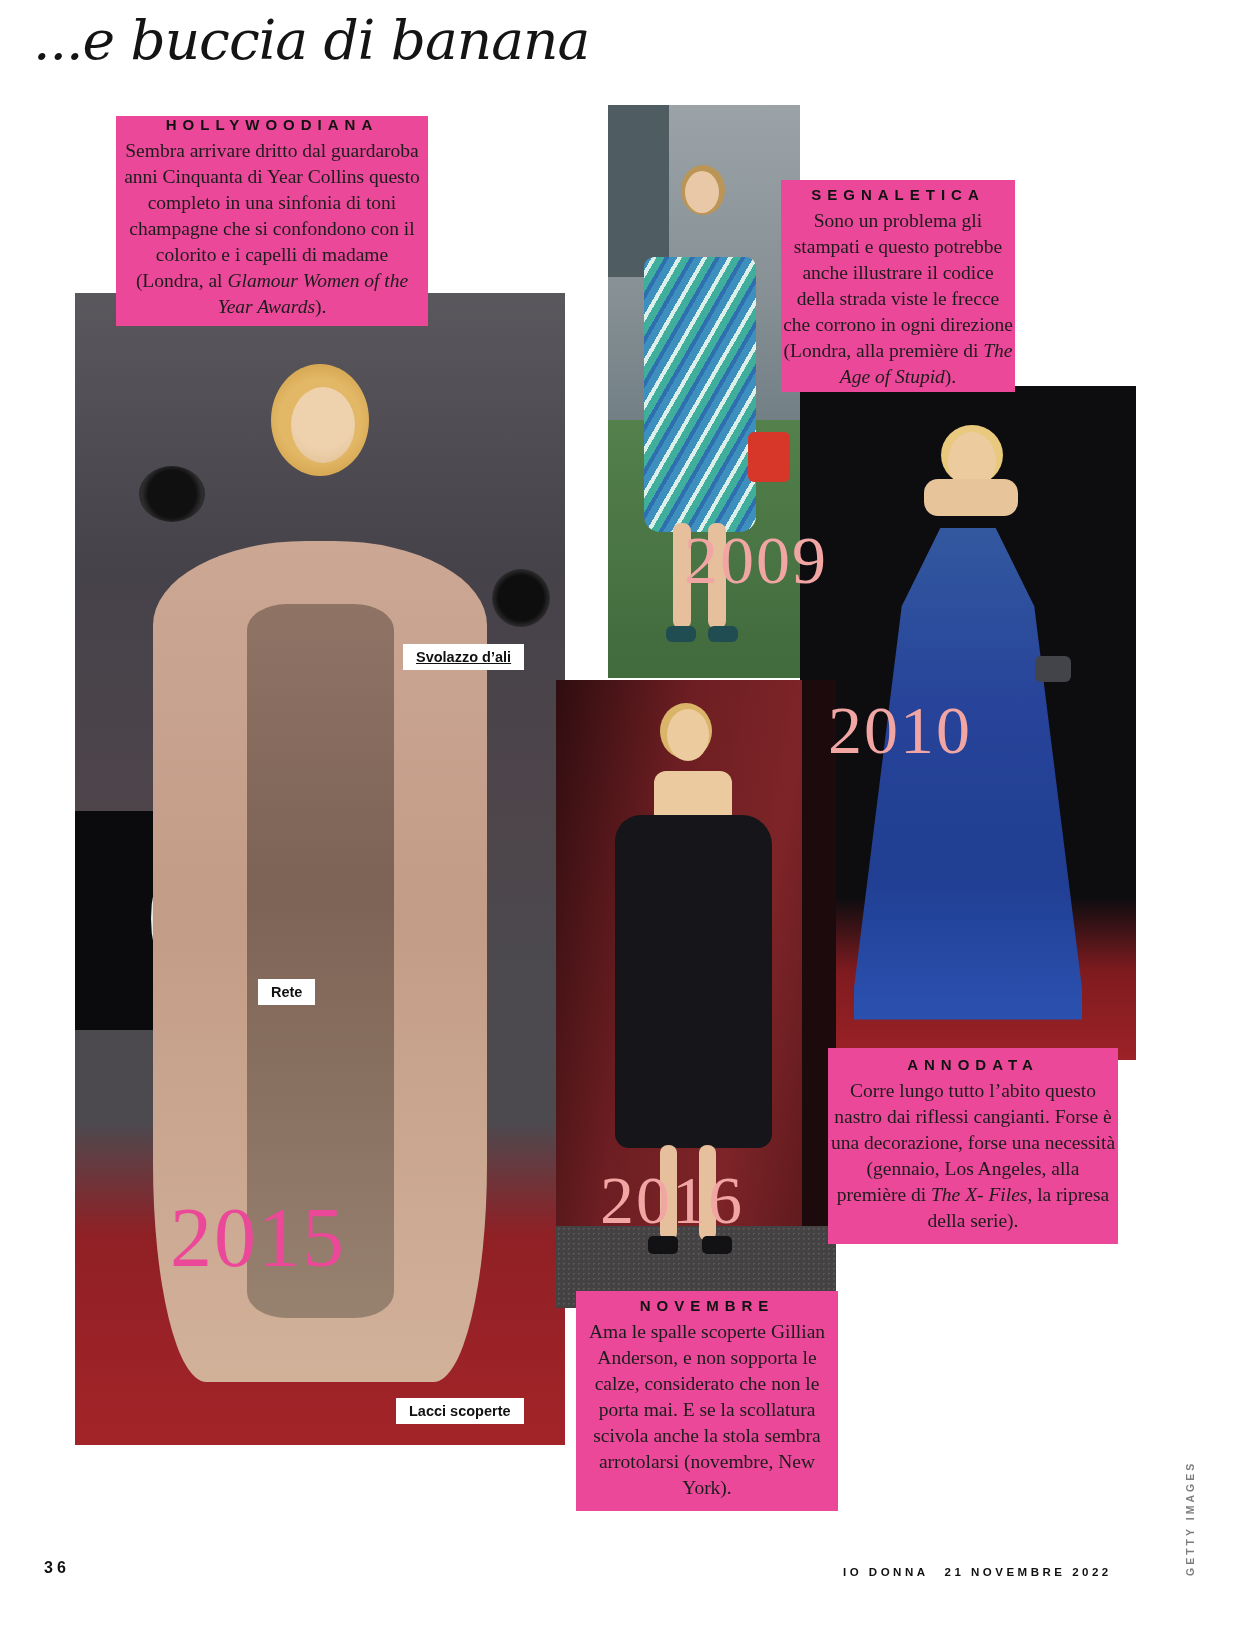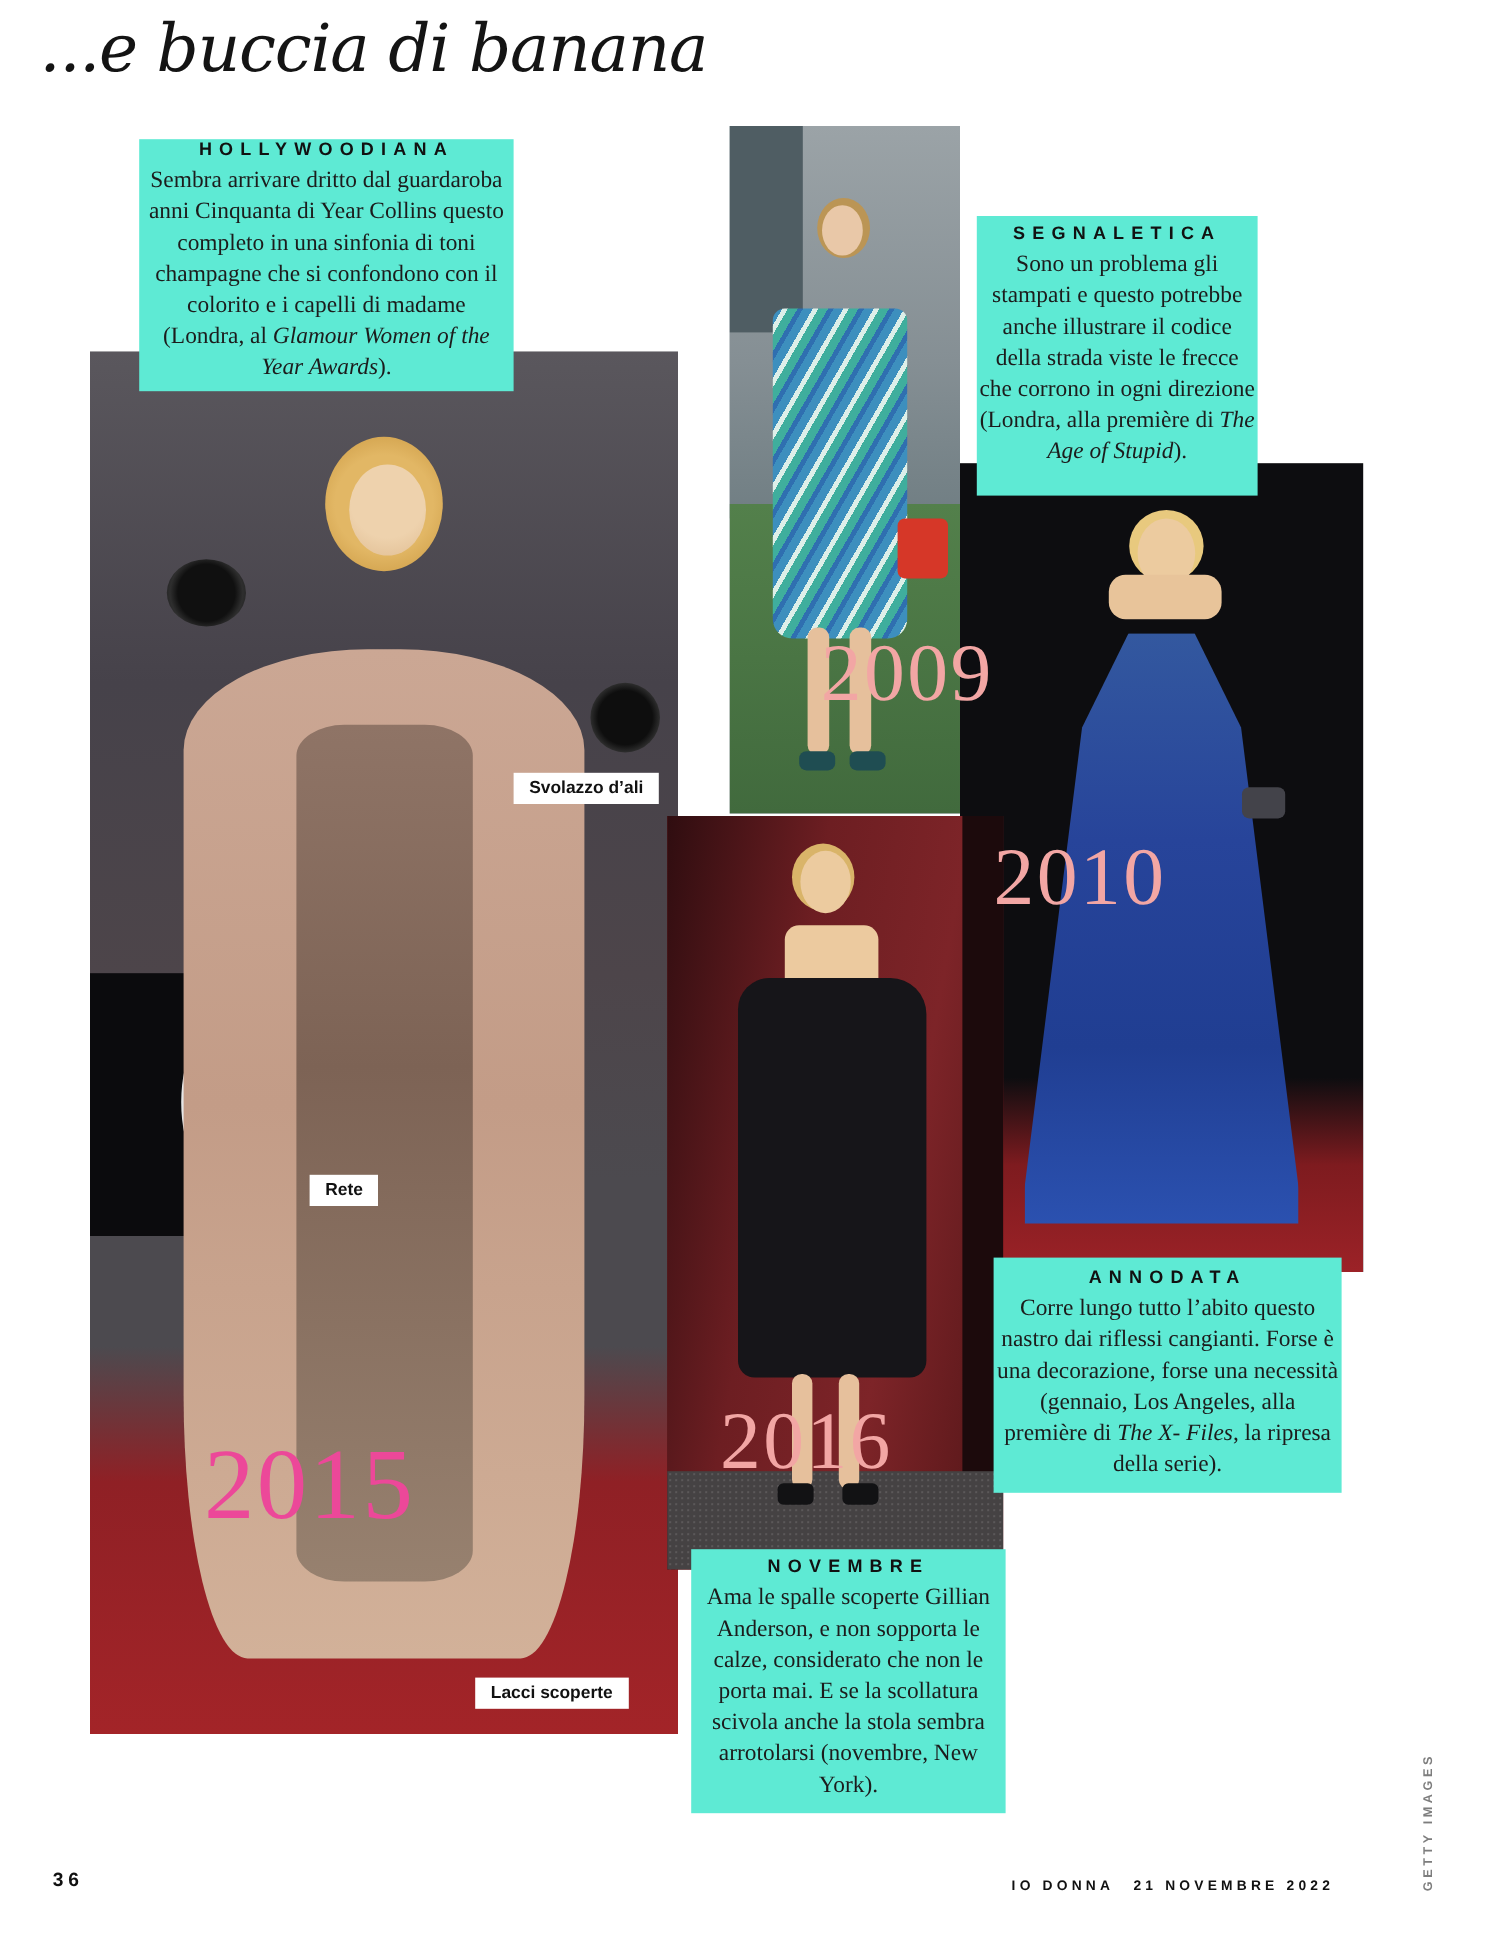--- a/index.html
+++ b/index.html
@@ -8,29 +8,29 @@
     position:relative; width:1247px; height:1627px; margin:0 auto;
     background:#ffffff; overflow:hidden;
   }
   .abs { position:absolute; }
   
   .headline {
     left:33px; top:8px; font-family:"DejaVu Serif", serif; font-style:italic;
     font-weight:400; font-size:55px; color:#141414; letter-spacing:-1px;
   }
   
-  .cap { text-align:center; background:#5eead4; z-index:6; color:#1c1c1c; }
+  .cap { text-align:center; background:#ec4899; z-index:6; color:#1c1c1c; }
   .cap h3 {
     font-family:"Liberation Sans", sans-serif; font-weight:700;
     font-size:15px; letter-spacing:6px; color:#111; margin-bottom:5px;
   }
   .cap p { font-size:19.5px; line-height:26px; }
   .cap p .it { font-style:italic; }
   .cap-hollywoodiana { left:116px; top:116px; width:312px; padding:0 4px 6px; }
-  .cap-segnaletica   { left:814px; top:180px; width:234px; padding:6px 2px 23px; }
+  .cap-segnaletica   { left:781px; top:180px; width:234px; padding:6px 2px 2px; }
   .cap-annodata      { left:828px; top:1048px; width:290px; padding:8px 2px 10px; }
   .cap-precaria      { left:576px; top:1291px; width:262px; padding:6px 2px 10px; }
   
   .photo { position:absolute; overflow:hidden; z-index:1; }
   .photo > div { position:absolute; }
   .ph-2015 { left:75px;  top:293px; width:490px; height:1152px; background:#4c4a4f; }
   .ph-2009 { left:608px; top:105px; width:192px; height:573px;  background:#8f999e; }
   .ph-2010 { left:800px; top:386px; width:336px; height:674px;  background:#0d0d10; }
   .ph-2016 { left:556px; top:680px; width:280px; height:628px;  background:#5e181b; }
   
@@ -93,21 +93,21 @@
   .year { position:absolute; z-index:5; font-family:"Liberation Serif", serif;
     font-weight:400; letter-spacing:2px; line-height:1; }
   .year-2015 { left:170px; top:1196px; font-size:84px; }
   .year-2009 { left:684px; top:526px; font-size:68px; }
   .year-2010 { left:828px; top:696px; font-size:68px; }
   .year-2016 { left:600px; top:1166px; font-size:68px; }
   
   .tag { position:absolute; z-index:7; background:#ffffff; color:#111;
     font-family:"Liberation Sans", sans-serif; font-weight:700; font-size:14.5px;
     padding:5px 13px; white-space:nowrap; }
-  .tag-svolazzo { left:428px; top:644px; }
+  .tag-svolazzo { left:403px; top:644px;text-decoration:underline; }
   .tag-rete     { left:258px; top:979px; }
   .tag-lacci    { left:396px; top:1398px; }
   
   .pageno { left:44px; top:1559px; font-family:"Liberation Sans", sans-serif;
     font-weight:700; font-size:16px; letter-spacing:4px; color:#111; }
   .footer-right { left:843px; top:1566px; font-family:"Liberation Sans", sans-serif;
     font-weight:700; font-size:11.5px; letter-spacing:3.5px; color:#111; }
   .footer-right span { margin-right:16px; }
   .credit { left:1184px; top:1386px; height:190px; writing-mode:vertical-rl;
     transform:rotate(180deg); font-family:"Liberation Sans", sans-serif;

